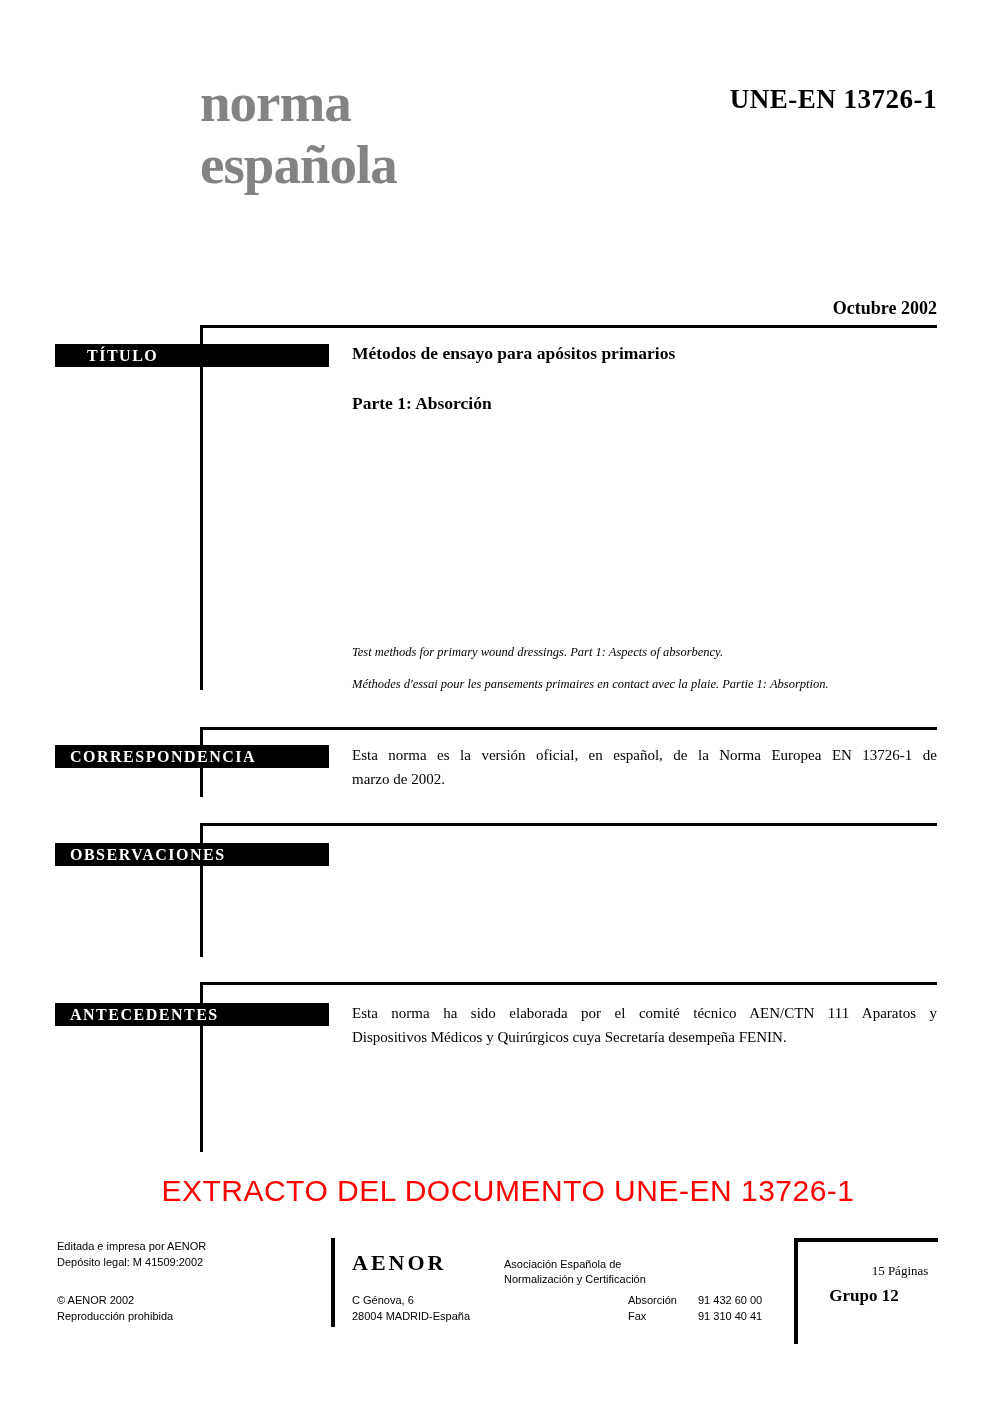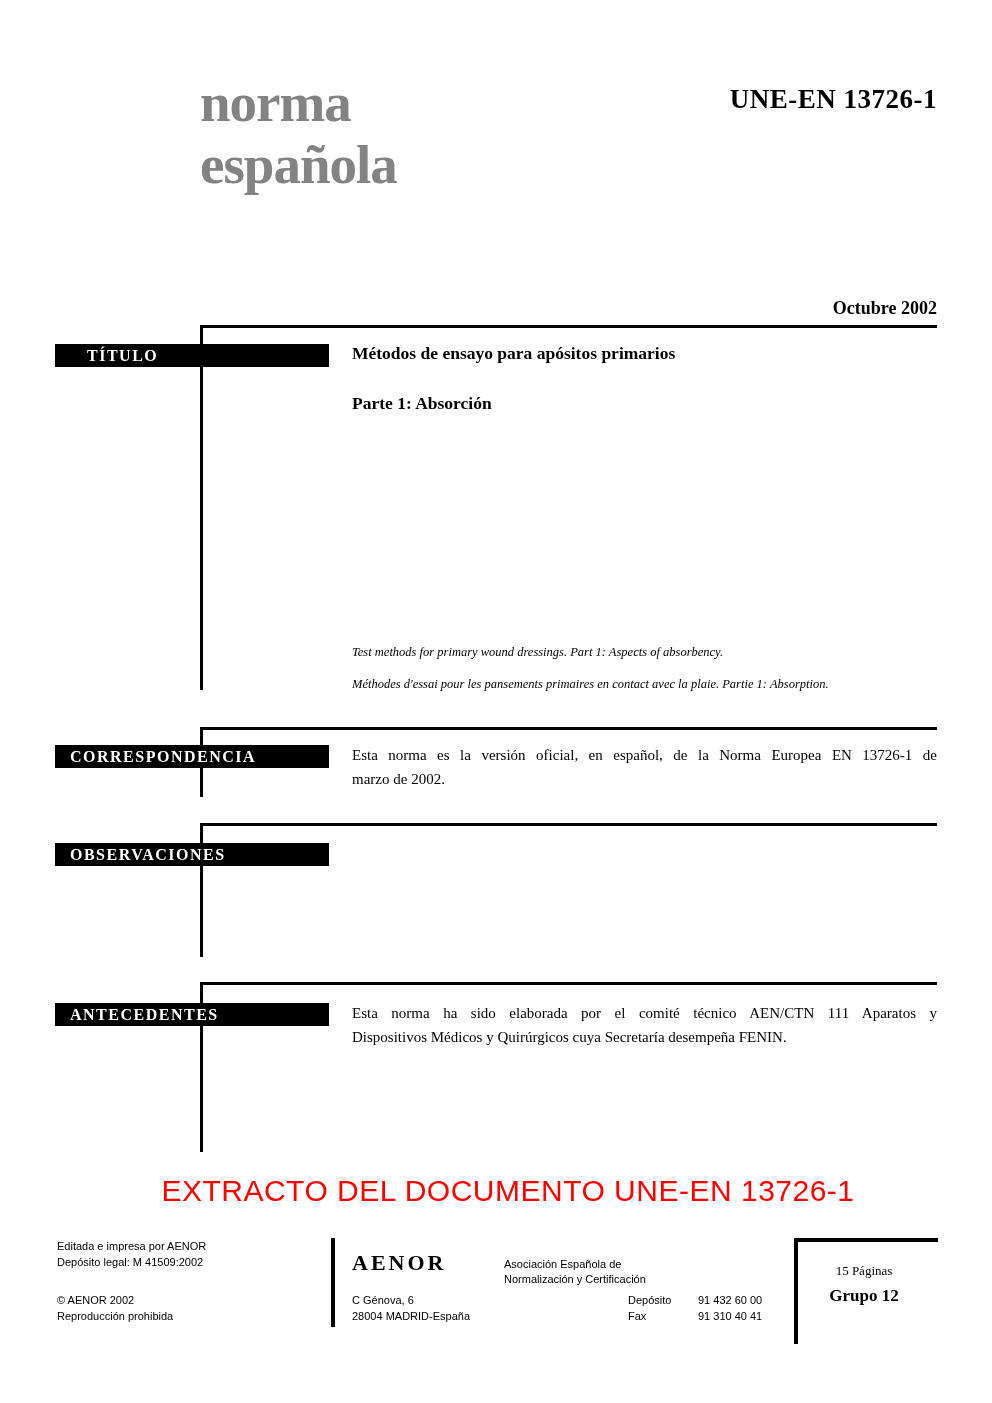--- a/index.html
+++ b/index.html
@@ -60,21 +60,21 @@
   .ft-divider{position:absolute;left:319px;top:1238px;width:4px;height:89px;background:#000;}
   .aenor-logo{
     position:absolute;left:340px;top:1250px;
     font-family:"Liberation Serif", serif;
     font-size:22px;font-weight:bold;letter-spacing:3px;
   }
   .right-box{
     position:absolute;left:782px;top:1238px;width:140px;height:102px;
     border-left:4px solid #000;border-top:4px solid #000;
   }
-  .pages{position:absolute;left:782px;top:1263px;width:140px;text-align:center;font-size:13px;}
+  .pages{position:absolute;left:782px;top:1263px;width:140px;text-align:center;font-size:13px;padding-left:36px;}
   .group{position:absolute;left:782px;top:1286px;width:140px;text-align:center;font-size:17px;font-weight:bold;}
 </style>
 </head>
 <body>
 
 <div class="page">
 
   <div class="logo">
     <div>norma</div>
     <div>española</div>
@@ -125,21 +125,21 @@
   <div class="ft" style="left:45px;top:1294px">© AENOR 2002</div>
   <div class="ft" style="left:45px;top:1310px">Reproducción prohibida</div>
 
   <div class="ft-divider"></div>
 
   <div class="aenor-logo">AENOR</div>
   <div class="ft" style="left:492px;top:1258px">Asociación Española de</div>
   <div class="ft" style="left:492px;top:1273px">Normalización y Certificación</div>
   <div class="ft" style="left:340px;top:1294px">C Génova, 6</div>
   <div class="ft" style="left:340px;top:1310px">28004 MADRID-España</div>
-  <div class="ft" style="left:616px;top:1294px">Depósito</div>
+  <div class="ft" style="left:616px;top:1294px">Absorción</div>
   <div class="ft" style="left:686px;top:1294px">91 432 60 00</div>
   <div class="ft" style="left:616px;top:1310px">Fax</div>
   <div class="ft" style="left:686px;top:1310px">91 310 40 41</div>
 
   <div class="right-box"></div>
   <div class="pages">15 Páginas</div>
   <div class="group">Grupo 12</div>
 
 </div>
 

